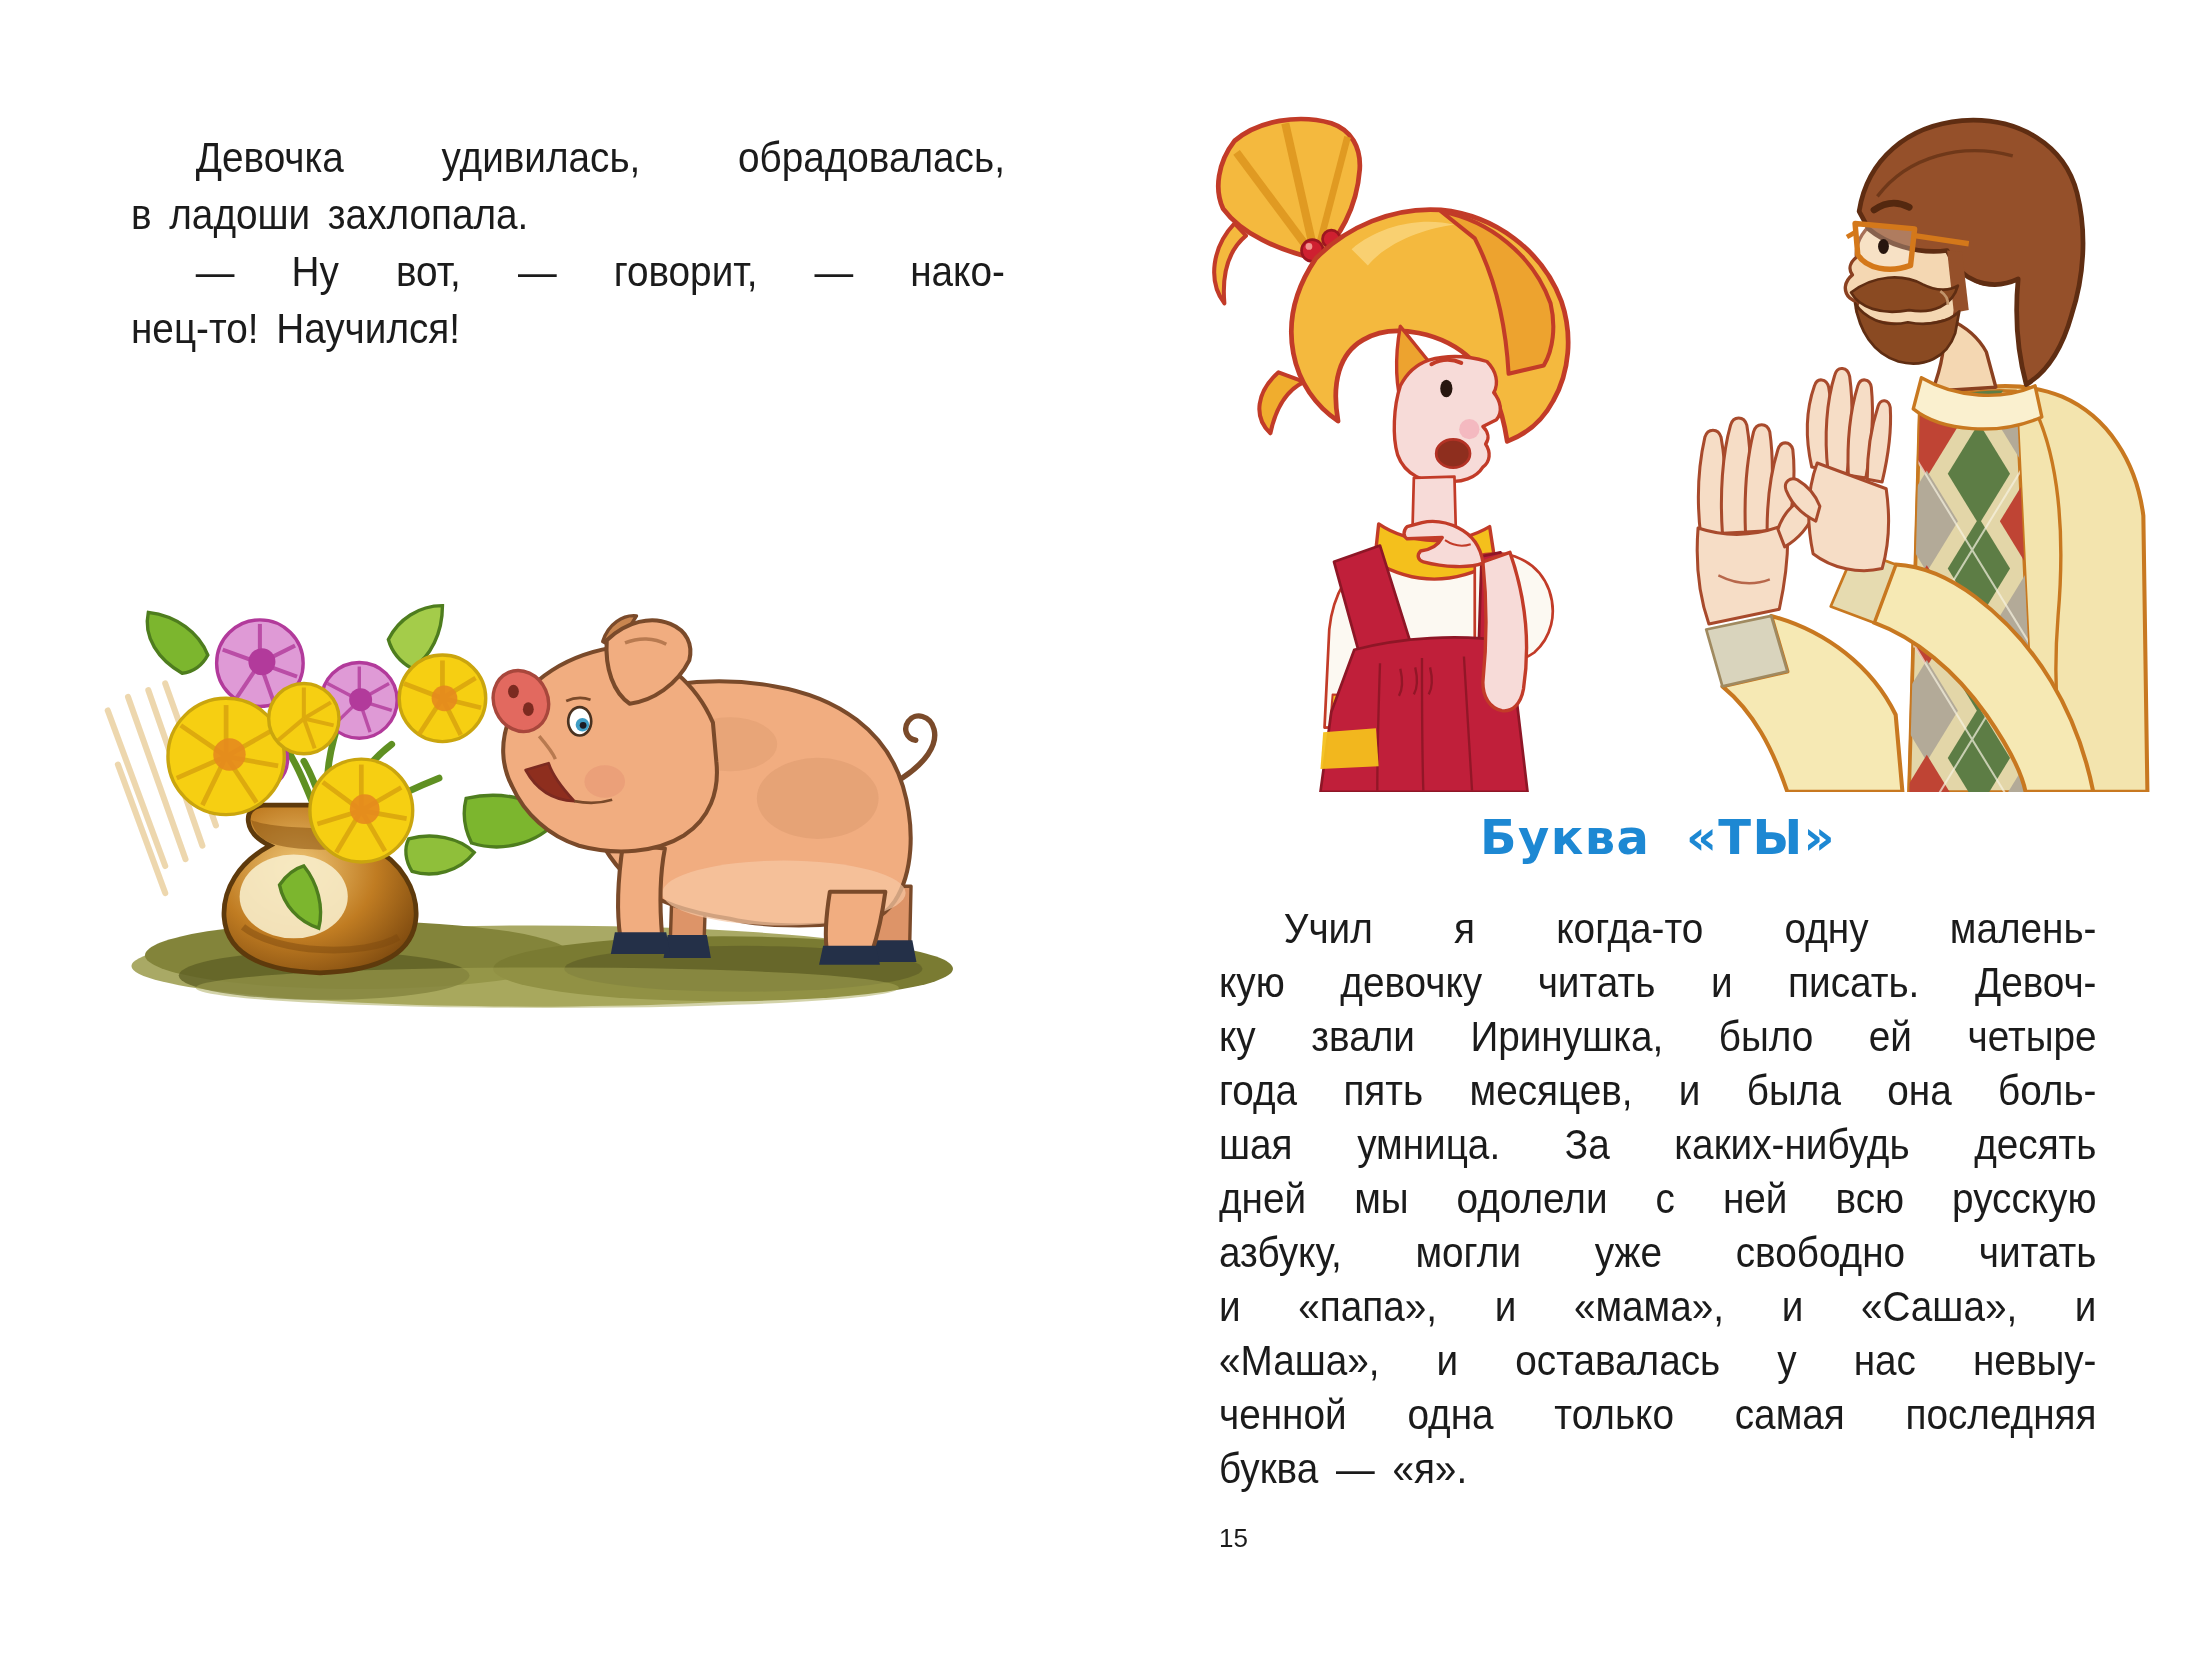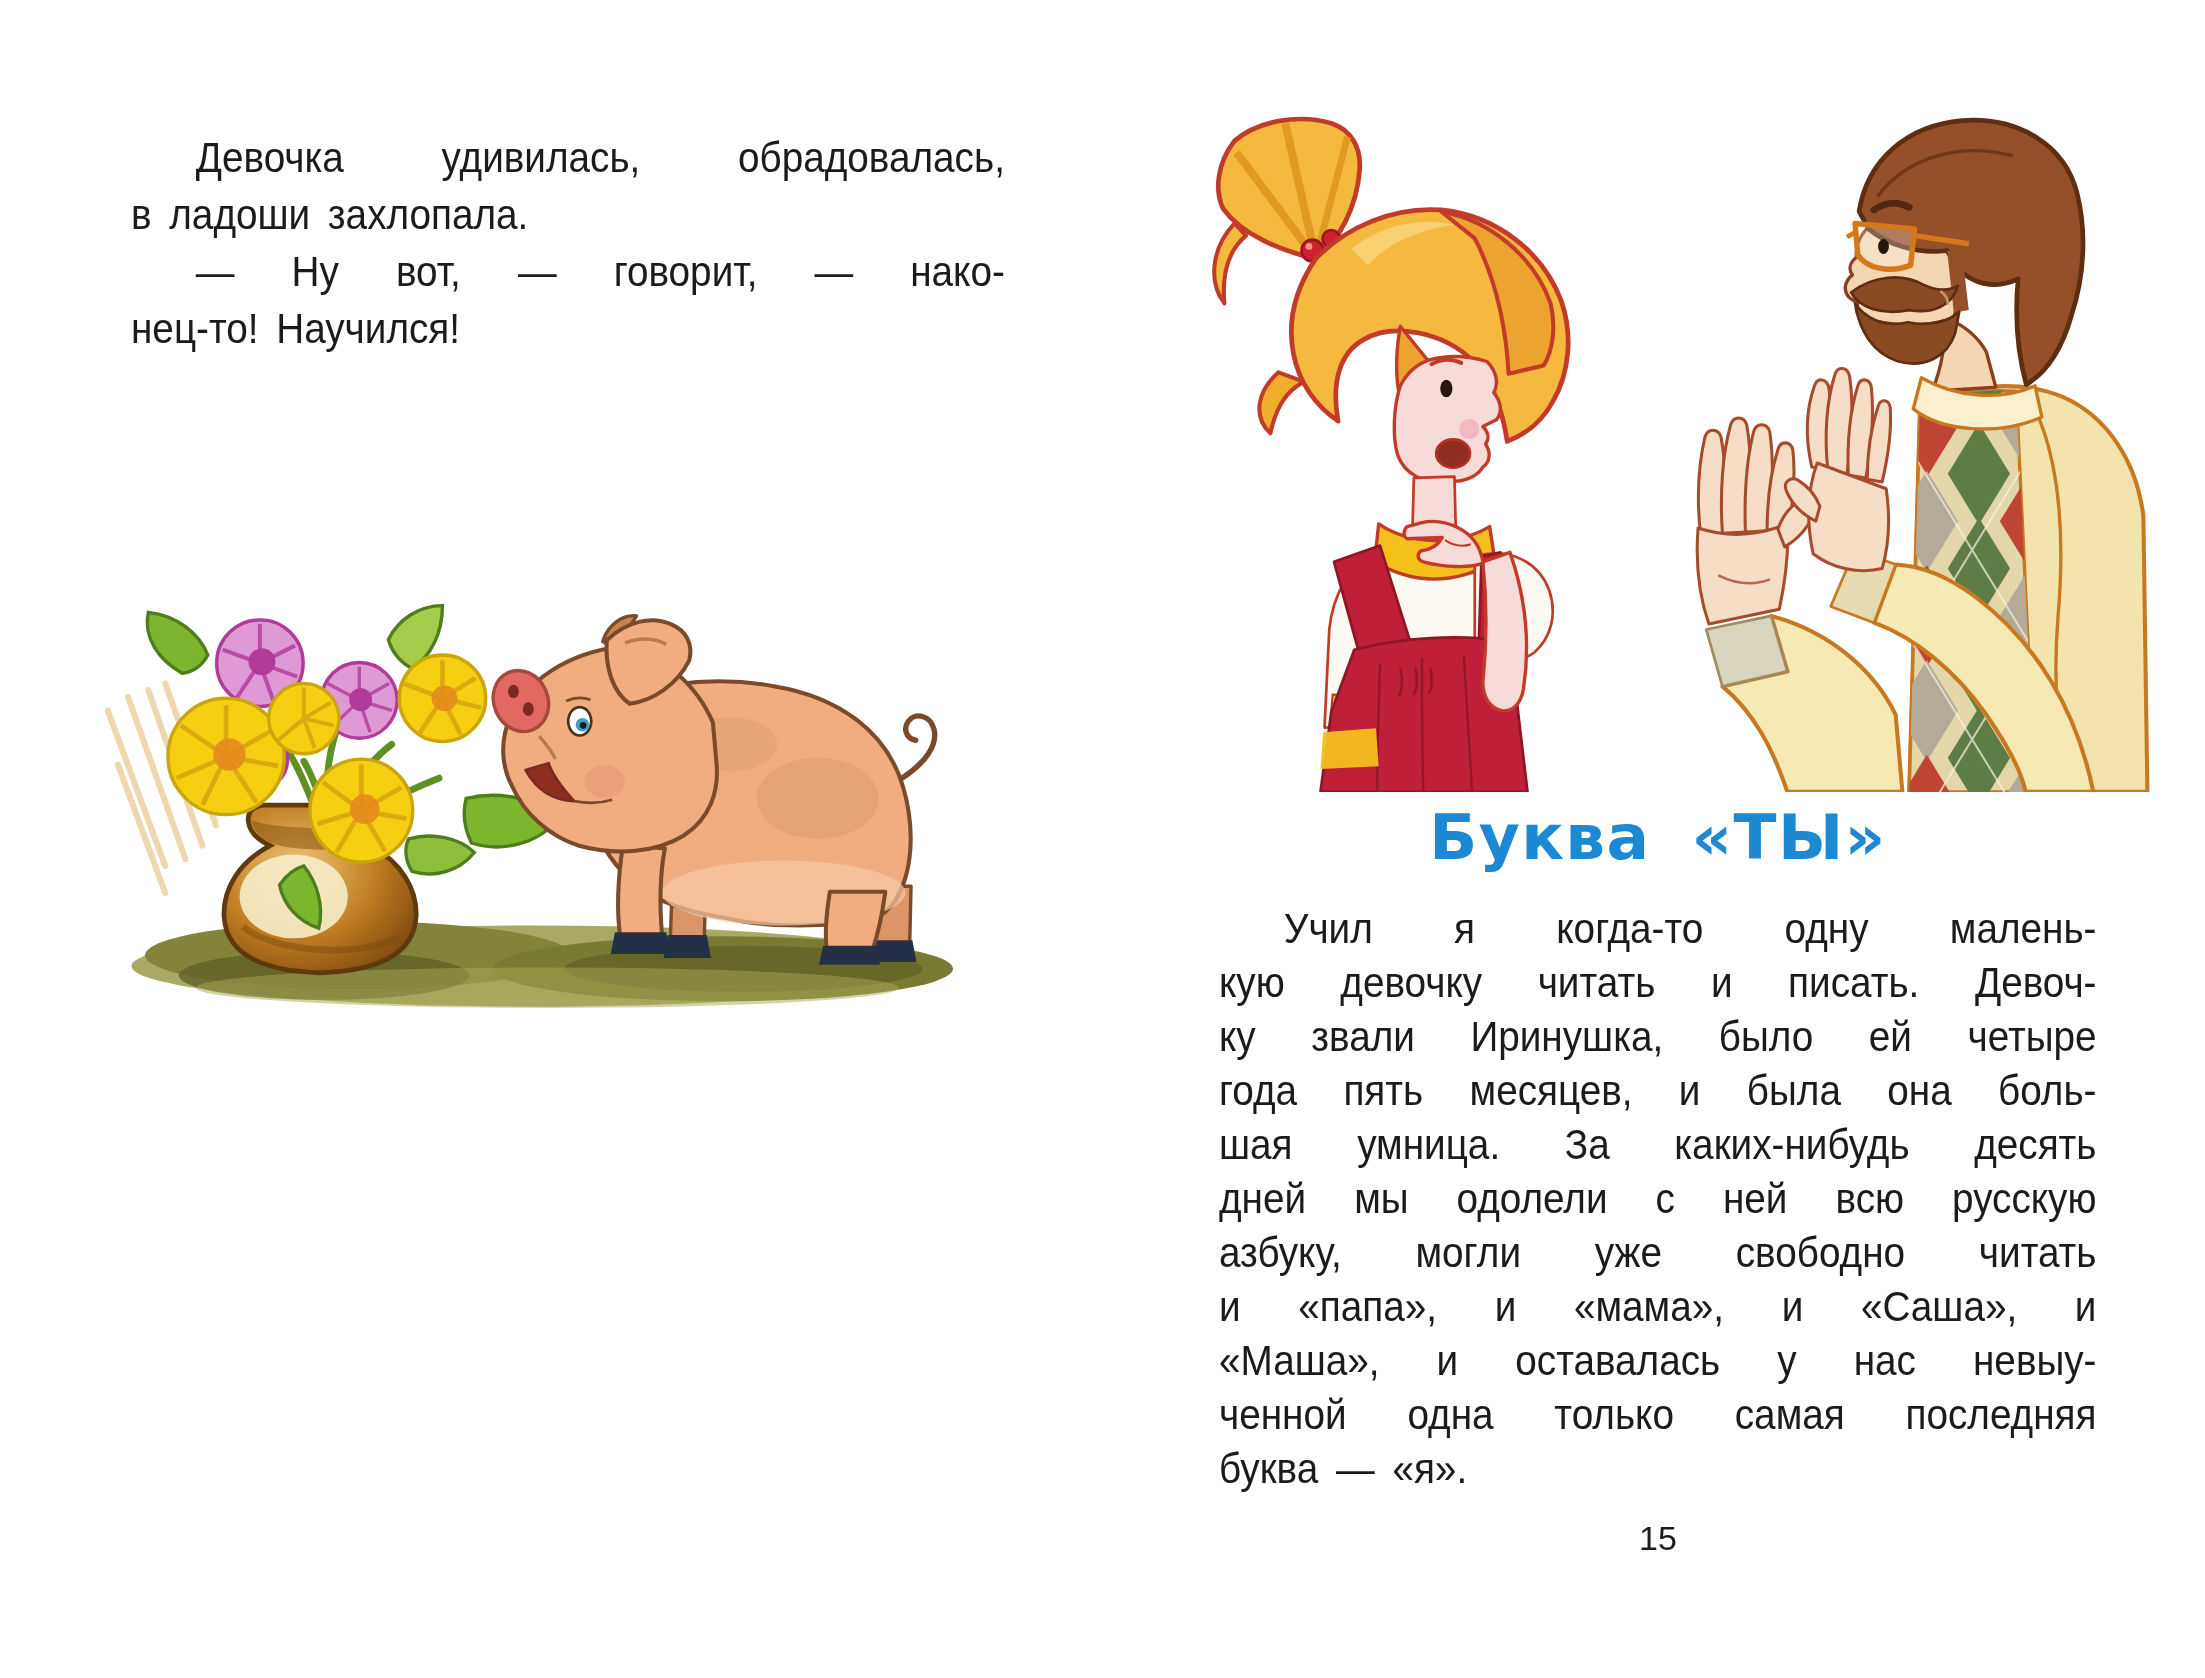--- a/index.html
+++ b/index.html
@@ -10,23 +10,23 @@
   .text-col{position:absolute;transform:scaleX(0.9);transform-origin:left top;
             font-size:43px;color:#1b1b1b;}
   #left-text{left:131px;top:129px;width:971px;line-height:57px;}
   #right-text{left:1219px;top:901px;width:975px;line-height:54px;}
   .line{word-spacing:0.18em;white-space:normal;}
   .line.j{text-align:justify;text-align-last:justify;}
   .line.ind{padding-left:72px;}
 
   #story-title{position:absolute;left:1219px;top:805px;width:878px;
                text-align:center;font-family:"DejaVu Sans","Liberation Sans",sans-serif;
-               font-weight:bold;font-size:63px;line-height:65px;letter-spacing:1.4px;word-spacing:17.6px;}
+               font-weight:bold;font-size:48px;line-height:65px;letter-spacing:1.4px;word-spacing:17.6px;}
   #page-number{position:absolute;left:1219px;top:1519px;width:878px;
-               text-align:center;font-size:34px;line-height:39px;color:#1b1b1b;}
+               font-size:26px;line-height:39px;color:#1b1b1b;}
 
   .illu{position:absolute;}
   #illu-left{left:101px;top:575px;width:879px;height:440px;}
   #illu-right{left:1177px;top:88px;width:988px;height:704px;}
   svg{display:block;width:100%;height:100%;}
 </style>
 </head>
 <body>
 
 <div class="sheet">

